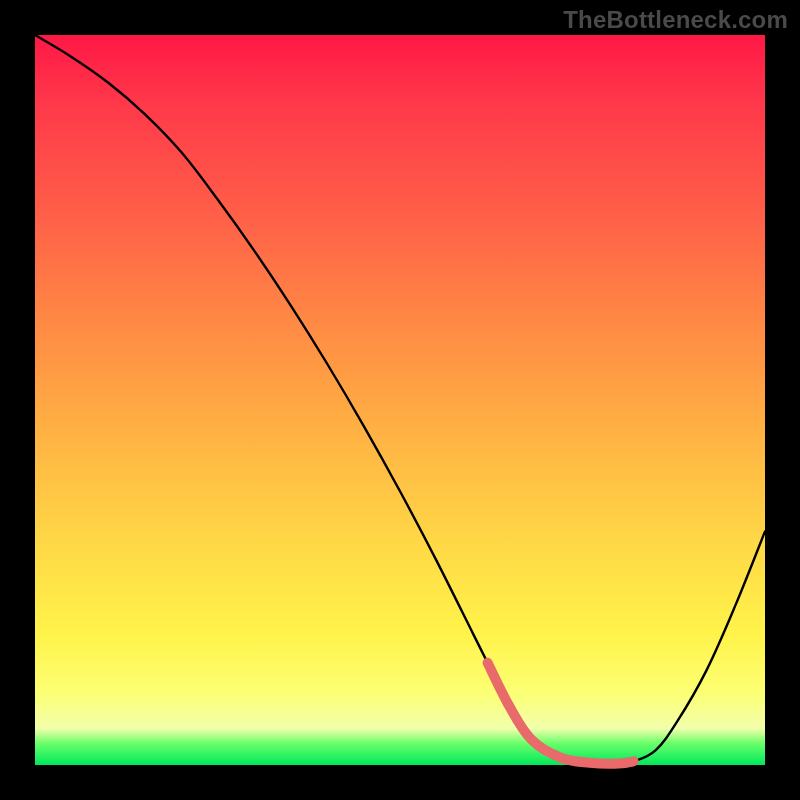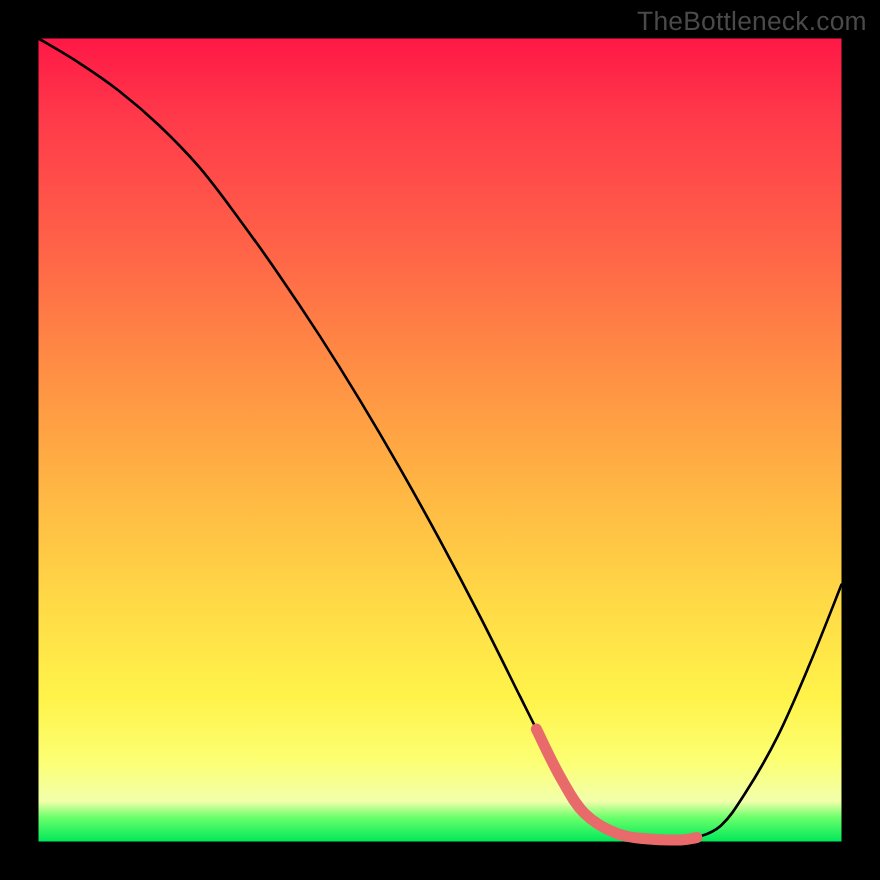--- a/index.html
+++ b/index.html
@@ -10,21 +10,21 @@
     height: 800px;
     background: #000;
   }
   .watermark {
     position: absolute;
     top: 6px;
     right: 12px;
     color: #4a4a4a;
     font-family: Arial, Helvetica, sans-serif;
     font-size: 24px;
-    font-weight: 400;
+    font-weight: 700;
     letter-spacing: 0.2px;
   }
   .plot-box {
     position: absolute;
     left: 35px;
     top: 35px;
     width: 730px;
     height: 730px;
     
     background: linear-gradient(

